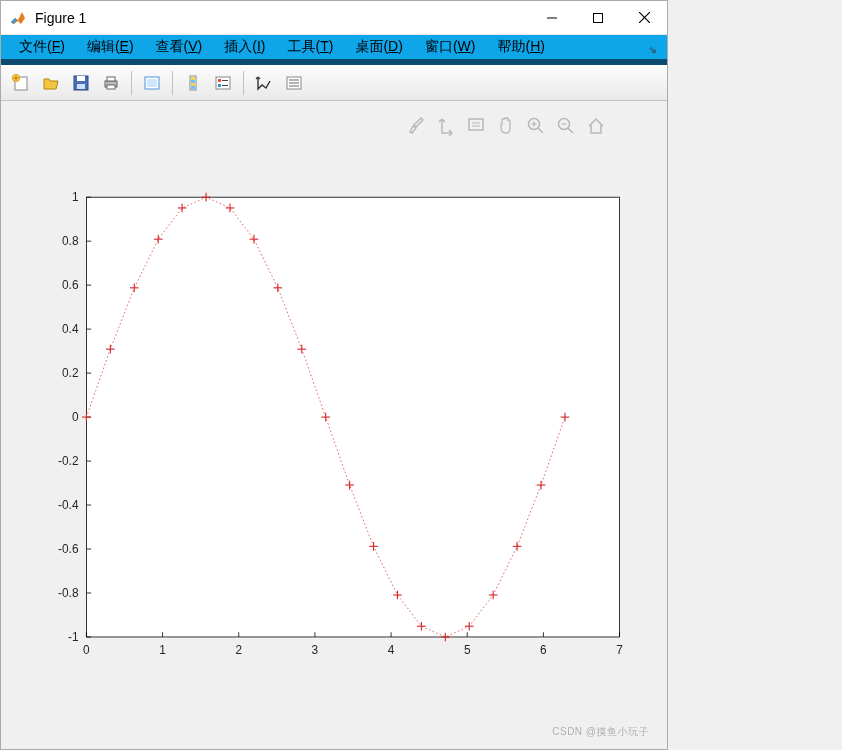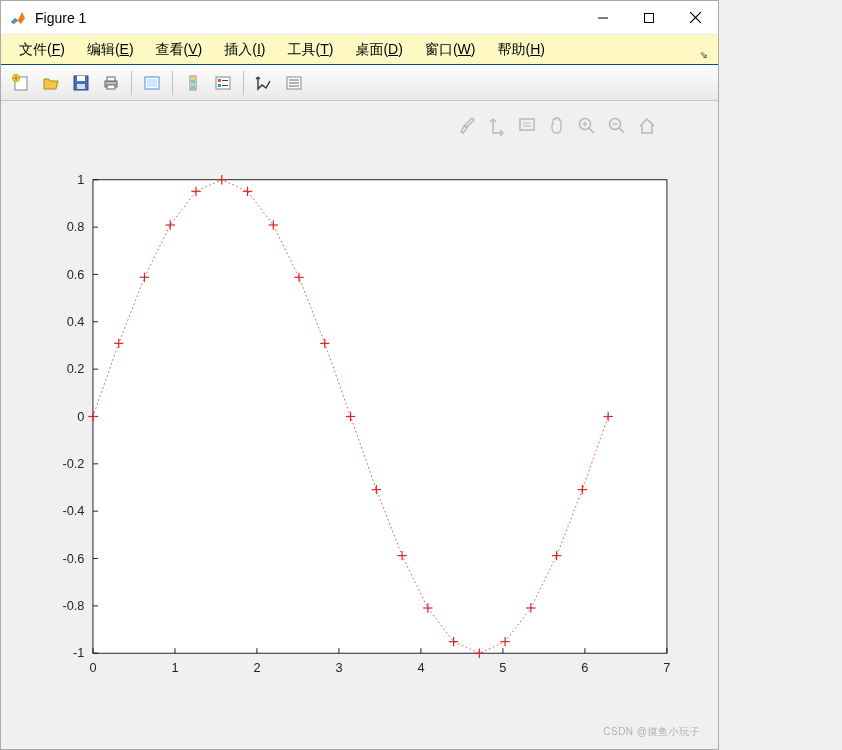--- a/index.html
+++ b/index.html
@@ -6,21 +6,21 @@
   body {
     margin: 0;
     font-family: "Microsoft YaHei", "Segoe UI", sans-serif;
     background: #f0f0f0;
     width: 842px;
     height: 750px;
     overflow: hidden;
     position: relative;
   }
   .window {
-    width: 719px;
+    width: 668px;
     height: 750px;
     background: #fff;
     border: 1px solid #aaa;
     display: flex;
     flex-direction: column;
   }
   .titlebar {
     height: 34px;
     background: #fff;
     display: flex;
@@ -39,26 +39,26 @@
     flex: 0 0 auto;
   }
   .titlebar .spacer { flex: 1; }
   .winbtn {
     width: 46px; height: 34px;
     display: flex; align-items: center; justify-content: center;
     cursor: pointer;
   }
   .menubar {
     height: 30px;
-    background: #fef9c3;
+    background: #0ea5e9;
     display: flex;
     align-items: center;
     padding: 0 8px;
     gap: 2px;
-    border-bottom: 1px solid #0c4a6e;
+    border-bottom: 6px solid #0c4a6e;
     position: relative;
   }
   .menuitem {
     font-size: 14px;
     padding: 4px 10px;
     cursor: pointer;
     color: #000;
   }
   .menuitem u { text-decoration: underline; }
   .menubar .arrow {

